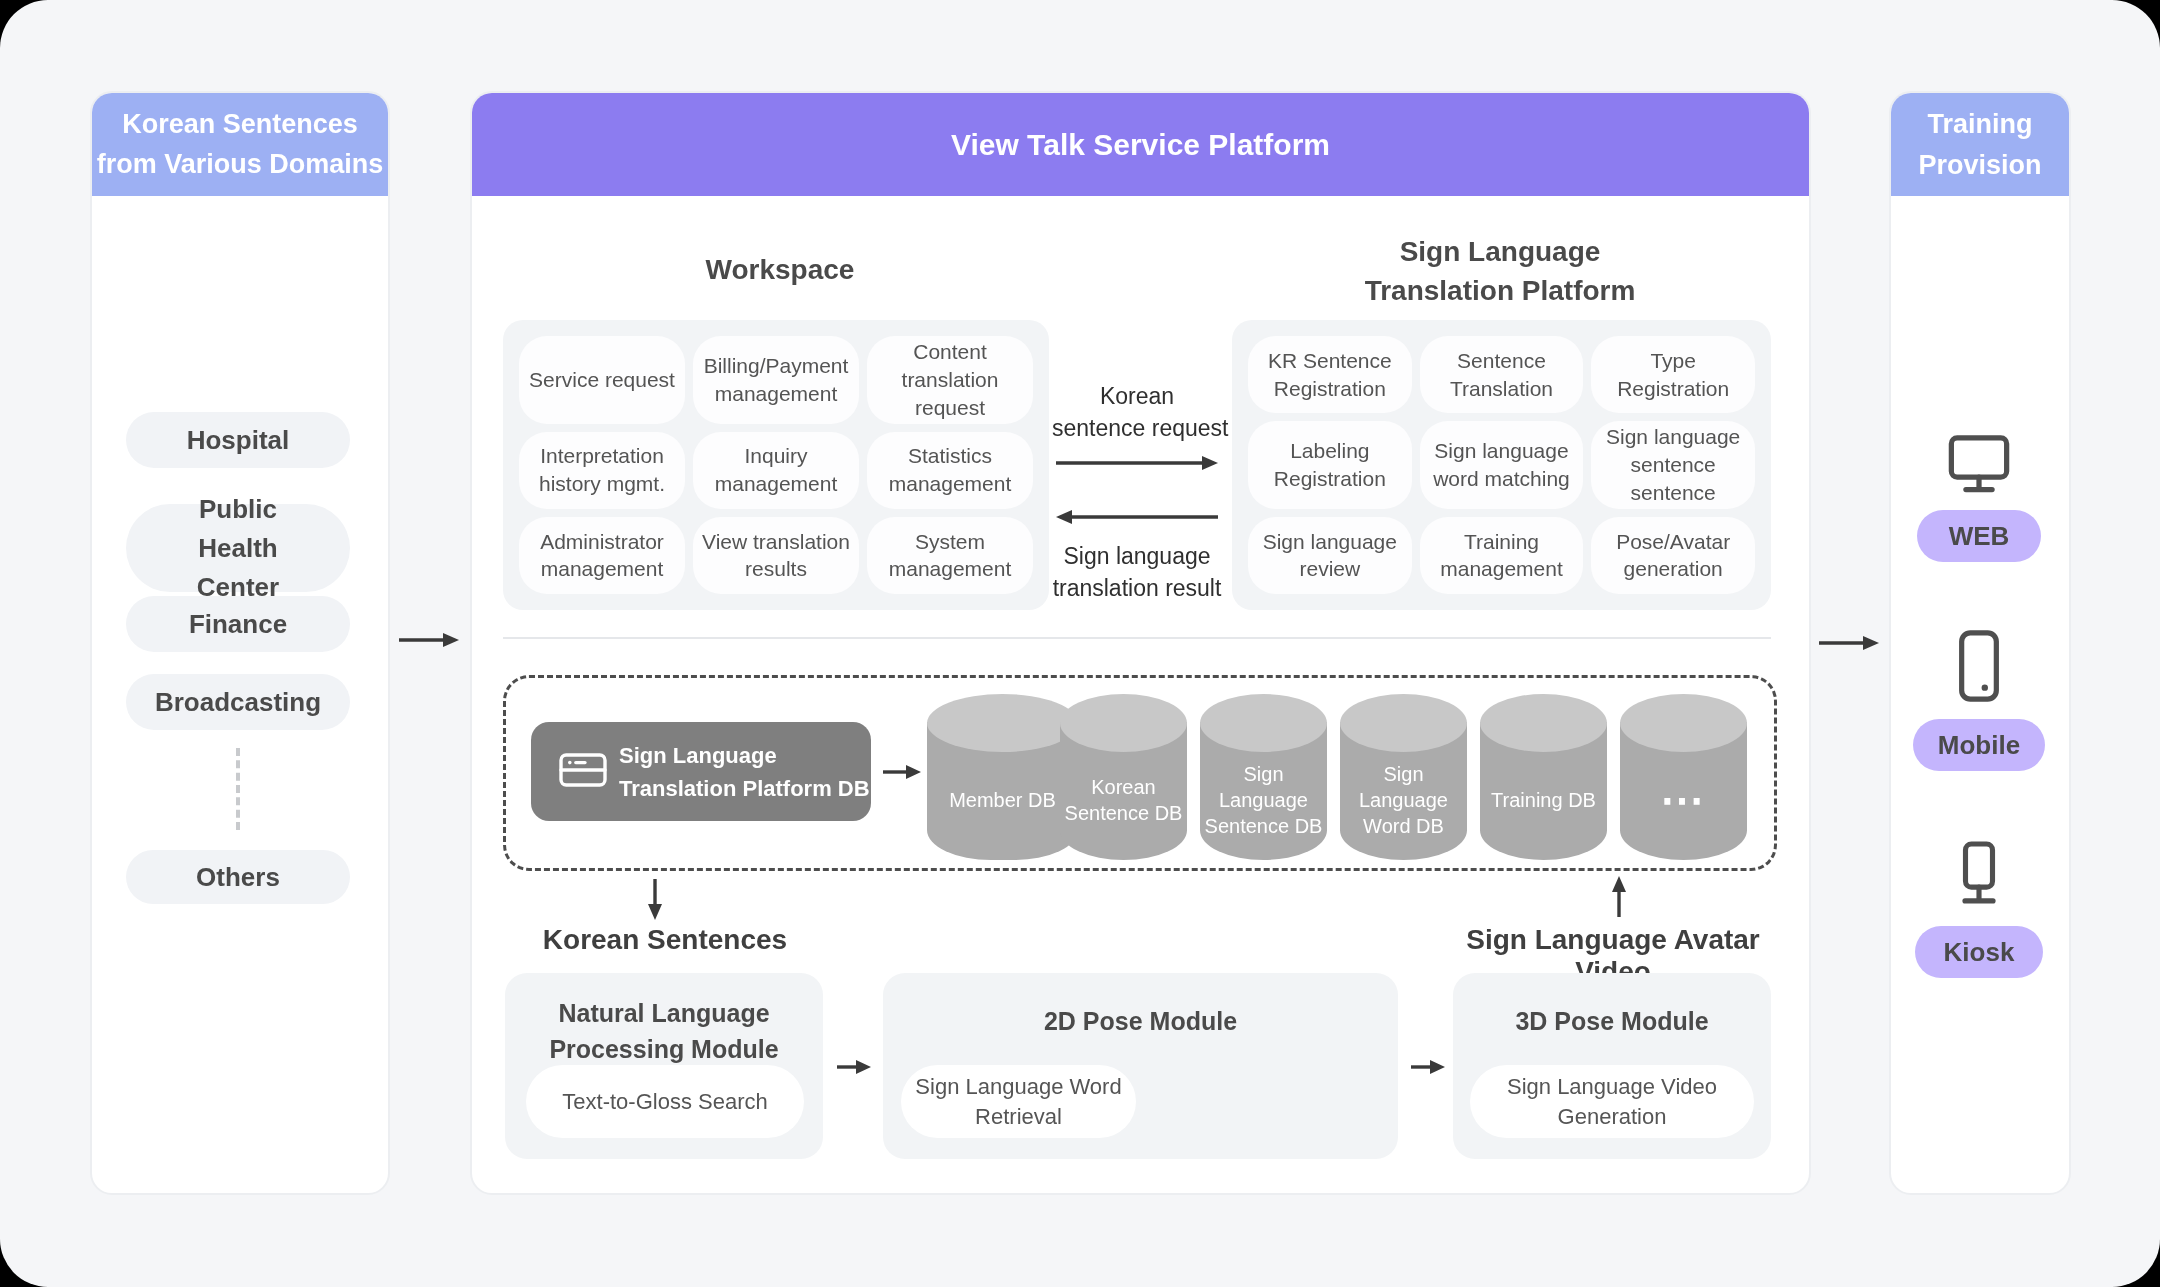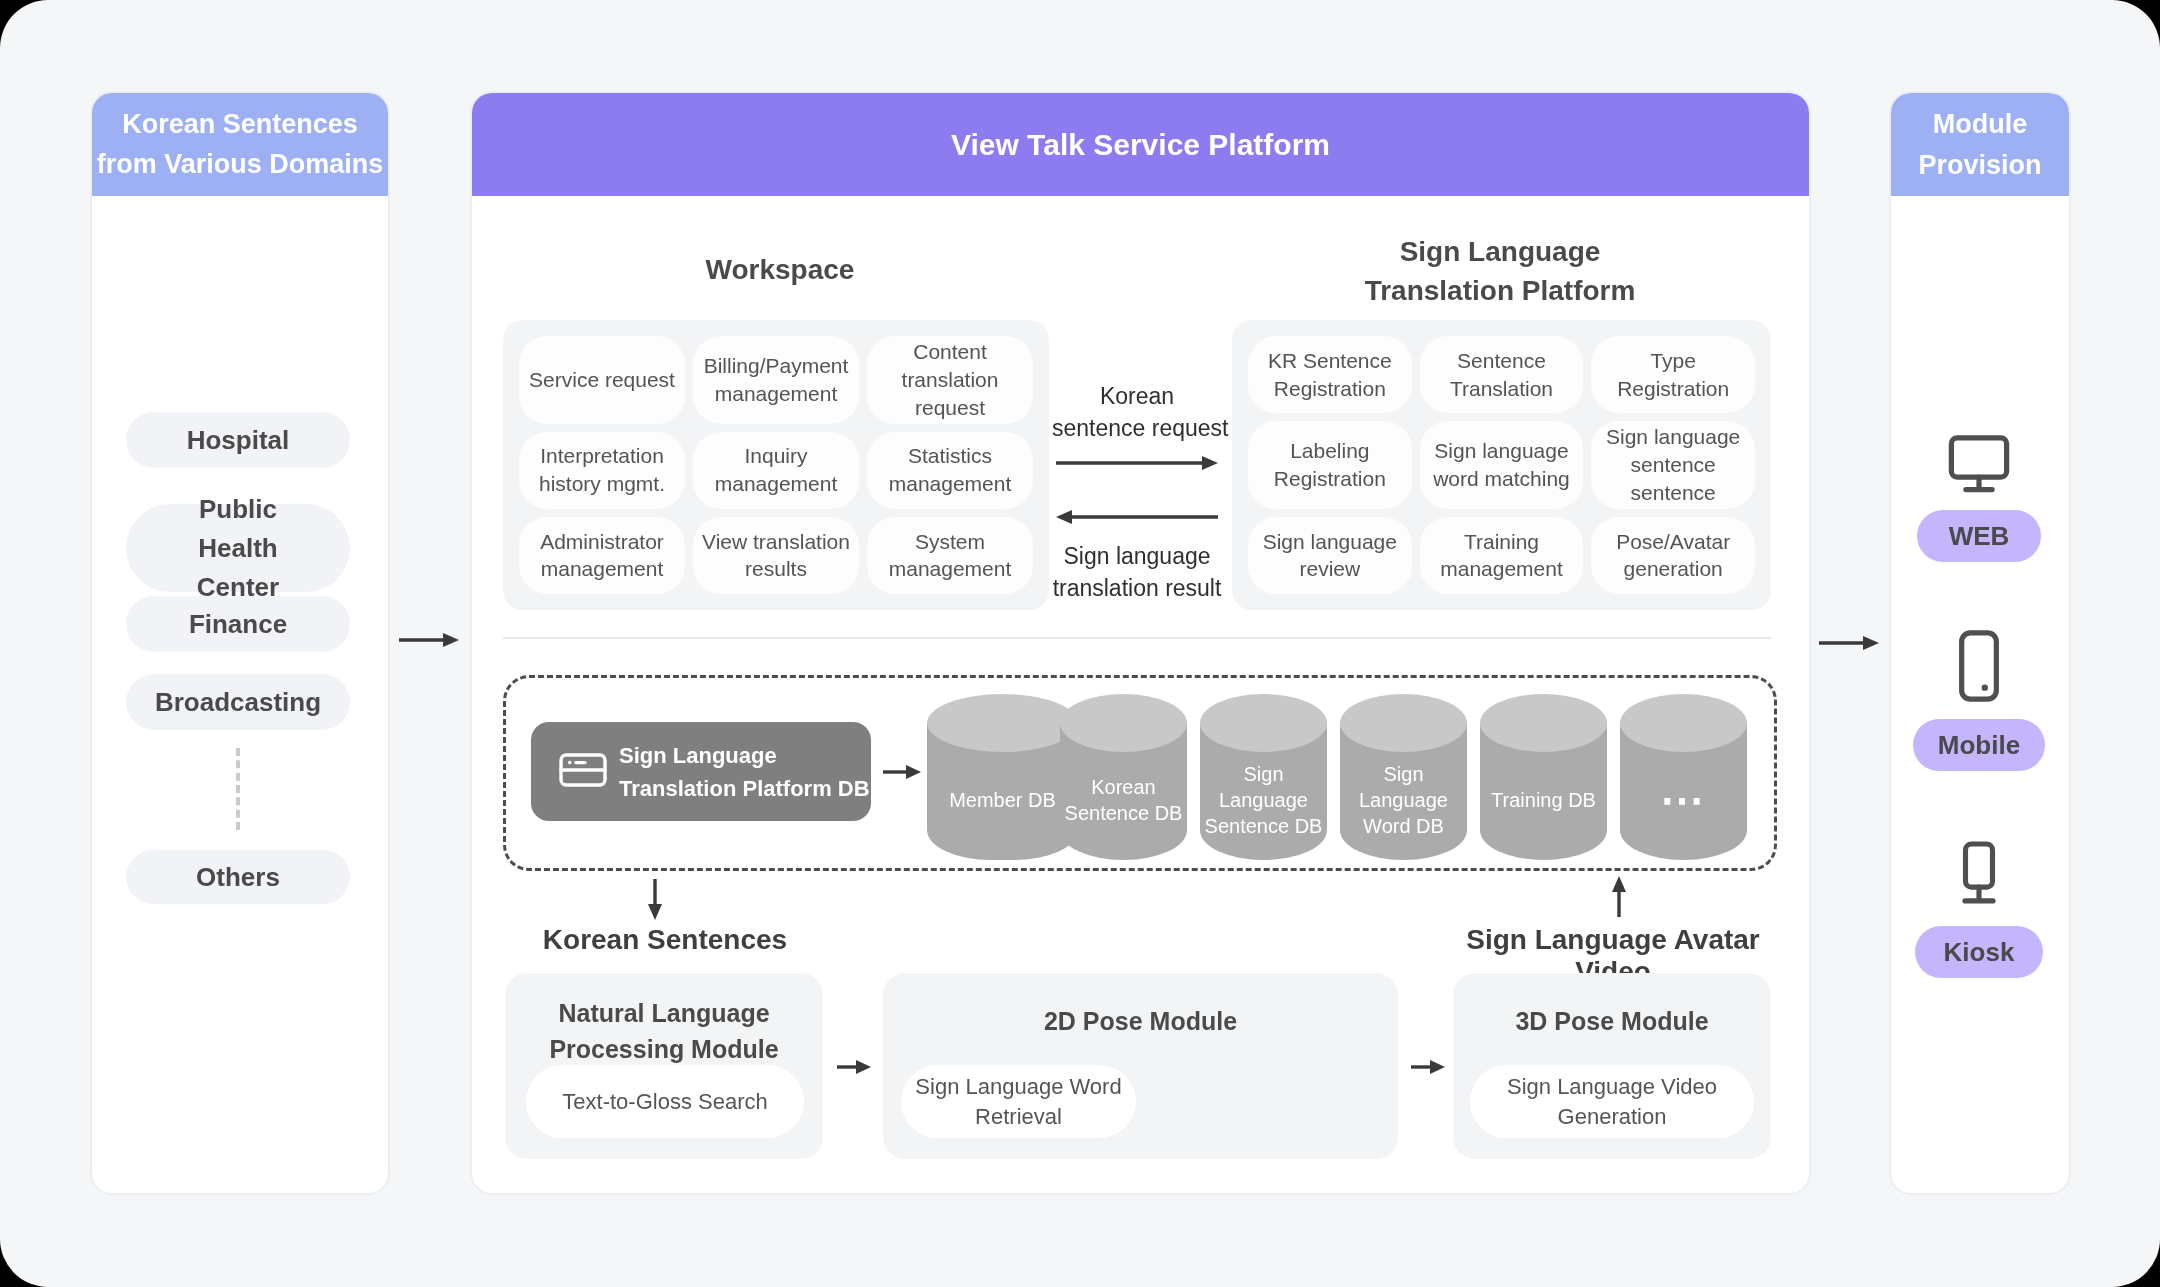--- a/index.html
+++ b/index.html
@@ -224,21 +224,21 @@
     </div>
 
     <div class="arrow" style="left:1818px;top:632px;">
       <svg width="62" height="22" viewBox="0 0 62 22">
           <line x1="1" y1="11" x2="47" y2="11" stroke="#3A3A3A" stroke-width="3.4"></line>
           <path d="M61 11 L45 4 L45 18 Z" fill="#3A3A3A"></path>
         </svg>
     </div>
 
     <div class="panel" style="left:1889px;top:91px;width:178px;height:1100px;">
-      <div class="hdr blue" style="height:103px;font-size:27px;line-height:1.5;">Module
+      <div class="hdr blue" style="height:103px;font-size:27px;line-height:1.5;">Training
 Provision</div>
     </div>
 
     <div class="arrow" style="left:1944px;top:432px;">
       <svg width="70" height="64" viewBox="0 0 24 22" fill="none" stroke="#4F4F4F" stroke-width="1.8" stroke-linecap="round" stroke-linejoin="round">
         <rect x="2.5" y="2" width="19" height="13.5" rx="2"></rect>
         <line x1="12" y1="15.5" x2="12" y2="19"></line>
         <line x1="7.5" y1="19.8" x2="16.5" y2="19.8"></line>
       </svg>
     </div>

